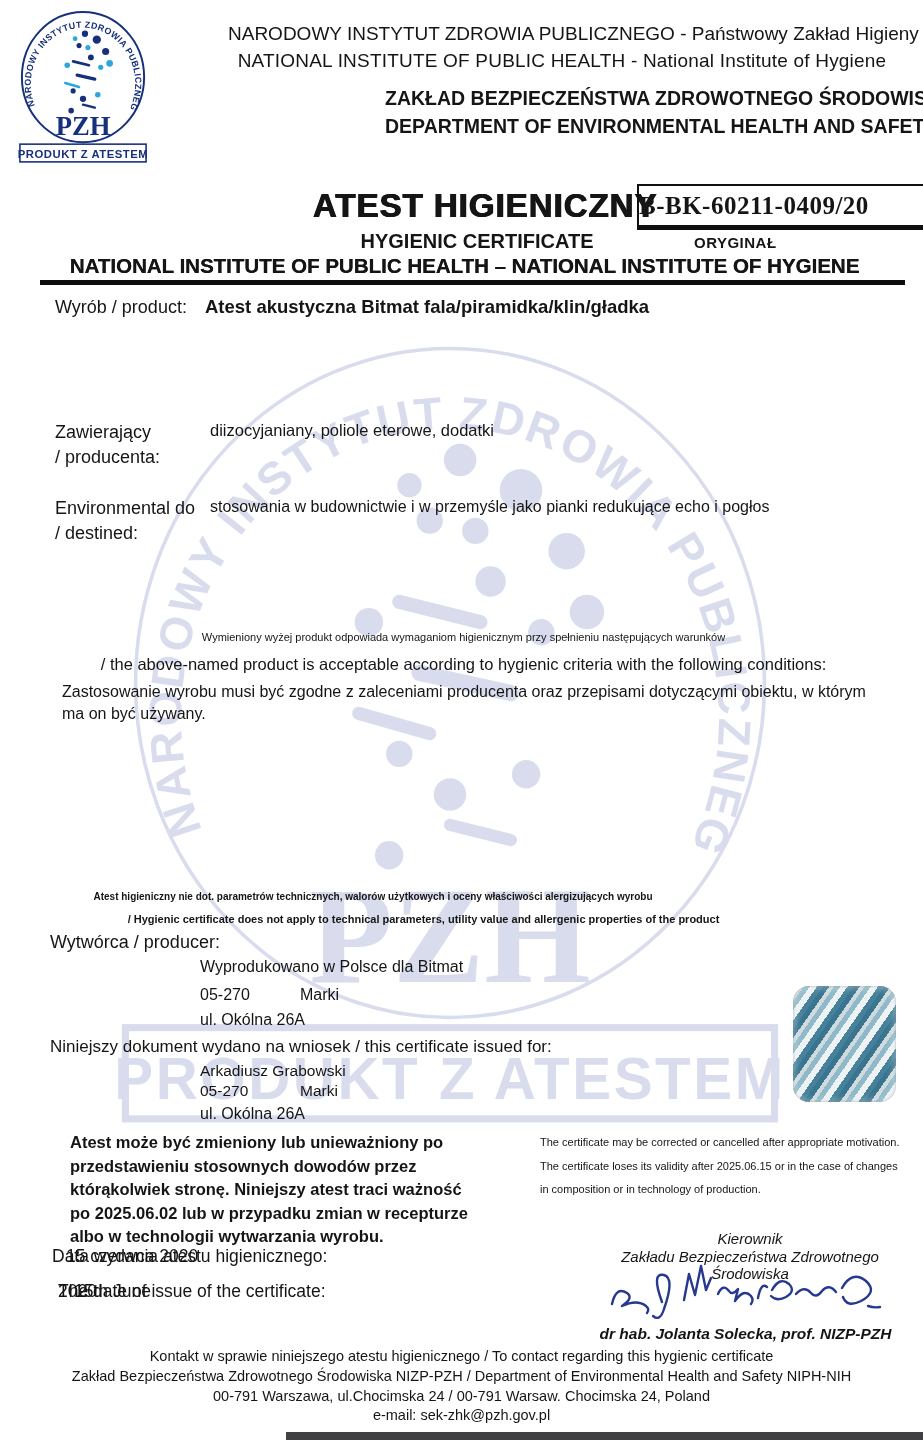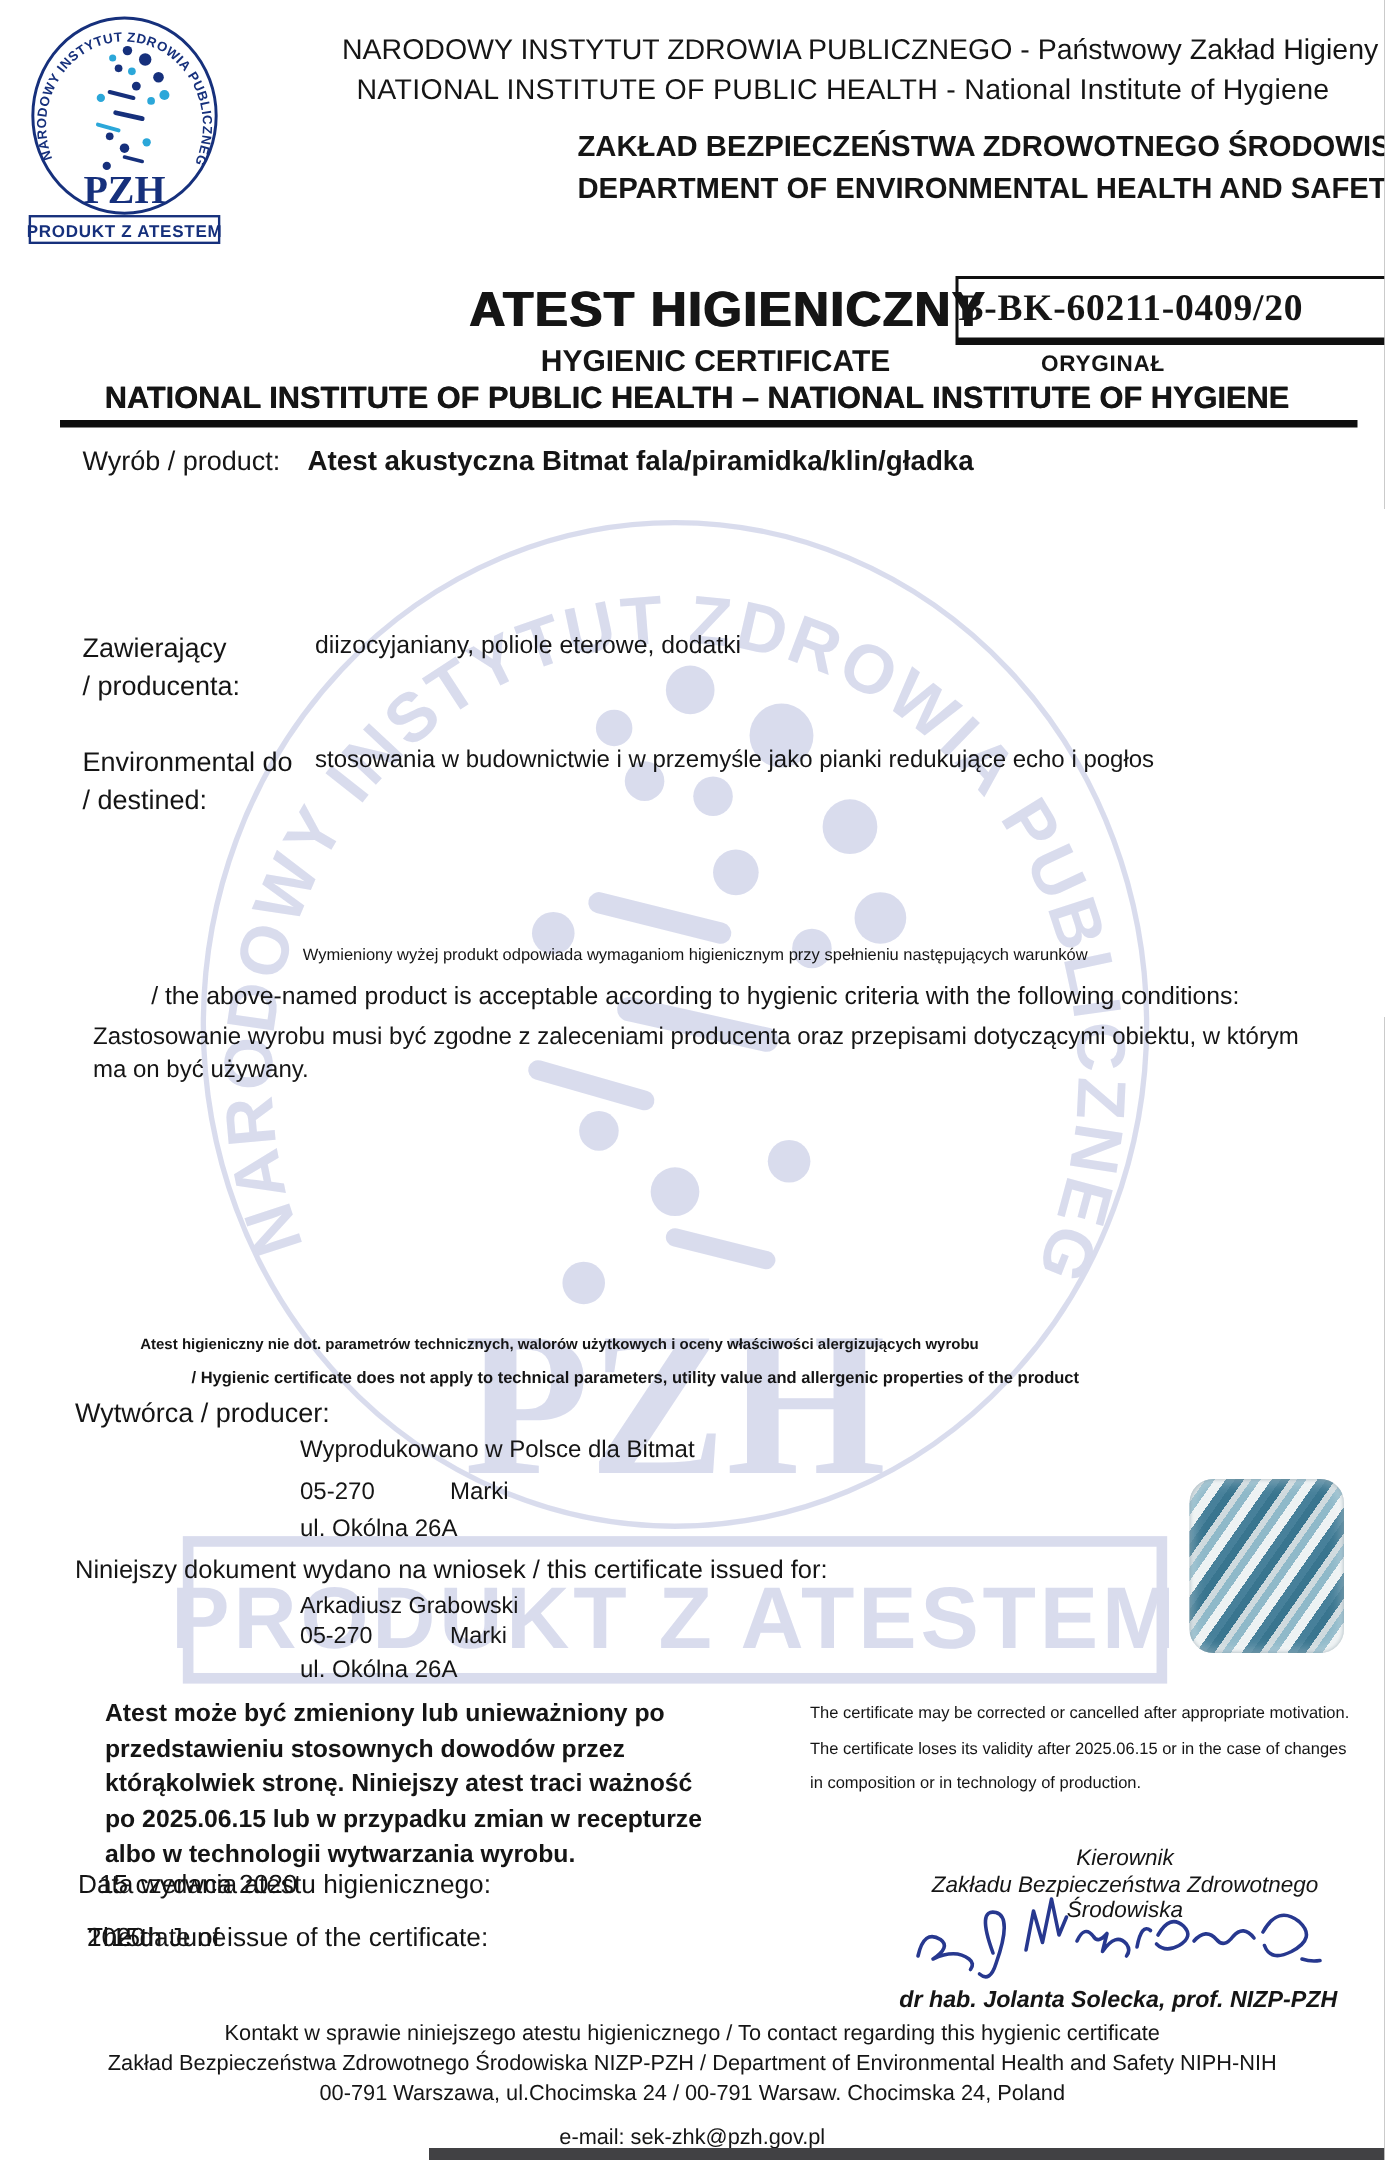--- a/index.html
+++ b/index.html
@@ -90,21 +90,21 @@
               font-style:italic; font-weight:bold; font-size:15.5px; white-space:nowrap; }
 
   .date-pl { left:52px; top:1246px; font-size:17.5px; white-space:nowrap; }
   .date-pl .val { margin-left:14px; }
   .date-en { left:58px; top:1281px; font-size:17.5px; white-space:nowrap; }
   .date-en .val { margin-left:16px; }
   .date-en .year { }
   .date-pl span, .date-en span { position:static; }
 
   .footer-line { left:0; width:923px; text-align:center; font-size:14.5px; white-space:nowrap; }
-  .f1 { top:1348px; } .f2 { top:1368px; } .f3 { top:1388px; } .f4 { top:1407px;margin-top:10px; }
+  .f1 { top:1348px; } .f2 { top:1368px; } .f3 { top:1388px; } .f4 { top:1407px; }
 
   .bottom-bar { left:286px; top:1432px; width:637px; height:8px; background:#414144; }
 </style>
 </head>
 <body>
 
 <div class="page" data-name="certificate-page">
 
   <svg class="watermark" data-name="pzh-stamp-watermark" viewBox="0 0 140 160" preserveAspectRatio="none">
     <g stroke="#b4badd" fill="none" stroke-width="0.7">
@@ -227,21 +227,21 @@
   <div class="producer-street" data-name="producer-street">ul. Okólna 26A</div>
 
   <div class="issued-label" data-name="issued-for-label">Niniejszy dokument wydano na wniosek / this certificate issued for:</div>
   <div class="issued-name" data-name="issued-for-name">Arkadiusz Grabowski</div>
   <div class="issued-postal" data-name="issued-for-postal-code">05-270</div>
   <div class="issued-city" data-name="issued-for-city">Marki</div>
   <div class="issued-street" data-name="issued-for-street">ul. Okólna 26A</div>
 
   <div class="hologram" data-name="hologram-sticker"></div>
 
-  <div class="valid-left" data-name="validity-text-pl">Atest może być zmieniony lub unieważniony po przedstawieniu stosownych dowodów przez którąkolwiek stronę. Niniejszy atest traci ważność po 2025.06.15  lub w przypadku zmian w recepturze albo w technologii wytwarzania wyrobu.</div>
+  <div class="valid-left" data-name="validity-text-pl">Atest może być zmieniony lub unieważniony po przedstawieniu stosownych dowodów przez którąkolwiek stronę. Niniejszy atest traci ważność po 2025.06.02  lub w przypadku zmian w recepturze albo w technologii wytwarzania wyrobu.</div>
   <div class="valid-right" data-name="validity-text-en">The certificate may be corrected or cancelled after appropriate motivation. The certificate loses its validity after 2025.06.15  or in the case of changes in composition or in technology of production.</div>
 
   <div class="sig-block" data-name="signatory-title-block">
     <div data-name="signatory-title-1" style="position:static">Kierownik</div>
     <div data-name="signatory-title-2" style="position:static">Zakładu Bezpieczeństwa Zdrowotnego</div>
     <div data-name="signatory-title-3" style="position:static">Środowiska</div>
   </div>
   <svg class="sig-ink" data-name="handwritten-signature" viewBox="0 0 300 66">
     <g fill="none" stroke="#27388f" stroke-width="2.4" stroke-linecap="round" stroke-linejoin="round">
       <path d="M12,46 q4,-18 15,-11 q7,5 -5,13 q15,-7 24,0 q4,3 1,7"></path>

